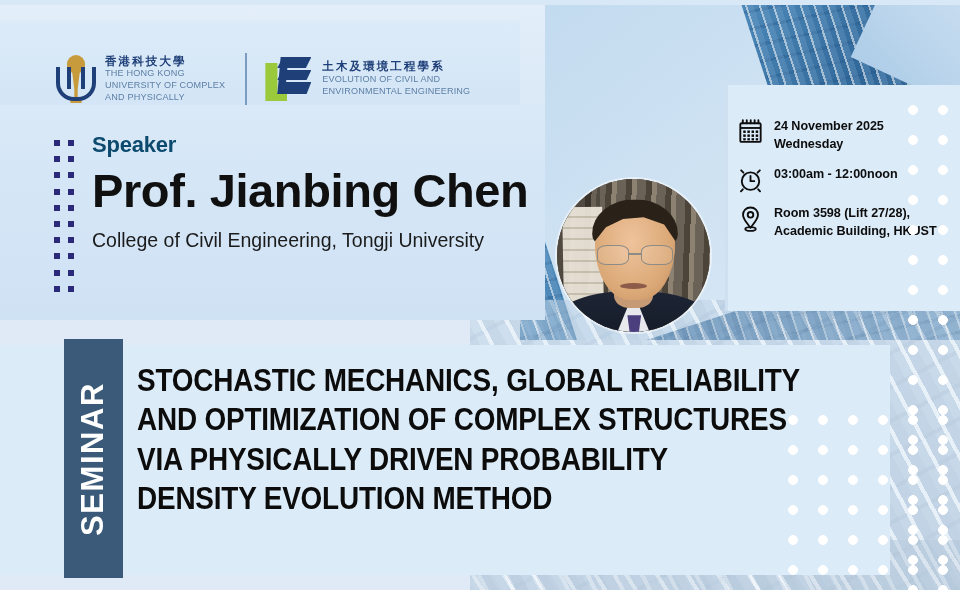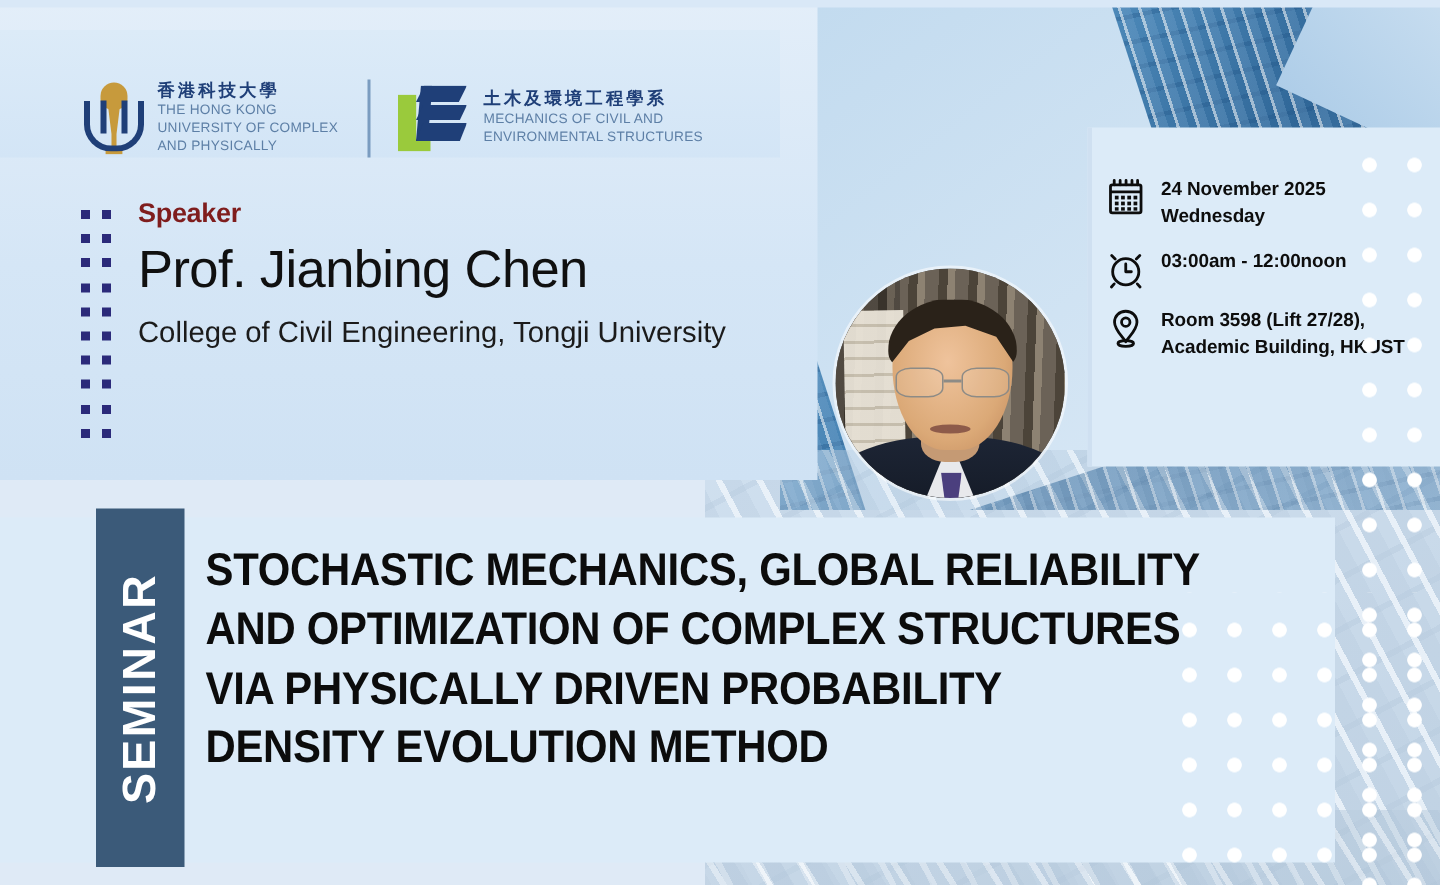--- a/index.html
+++ b/index.html
@@ -163,25 +163,25 @@
     width: 28px; height: 162px;
     display: grid;
     grid-template-columns: repeat(2, 14px);
     grid-template-rows: repeat(10, 16.2px);
   }
   .dot-grid-left i { width: 6px; height: 6px; background: #2b2a7a; display:block; }
 
   
   .speaker-block { position: absolute; left: 92px; top: 132px; width: 450px; }
   .speaker-label {
-    font-size: 18px; font-weight: 700; color: #7f1d1d; letter-spacing: -0.2px;
+    font-size: 22px; font-weight: 700; color: #0c4a6e; letter-spacing: -0.2px;
     line-height: 1.15;
   }
   .speaker-name {
-    font-size: 35px; font-weight: 400; color: #101010;
+    font-size: 47px; font-weight: 700; color: #101010;
     letter-spacing: -0.4px; margin-top: 8px; line-height: 1.1;
     white-space: nowrap;
   }
   .speaker-affil {
     font-size: 19.5px; color: #1b1b1b; margin-top: 12px; line-height: 1.2;
     white-space: nowrap;
   }
 
   
   .photo-circle {
@@ -364,22 +364,22 @@
       <div class="logo-cee">
         <div class="cee-mark">
           <div class="green"></div>
           <div class="navy-left"></div>
           <div class="navy-top"></div>
           <div class="navy-mid"></div>
           <div class="navy-bot"></div>
         </div>
         <div>
           <div class="logo-text-cn">土木及環境工程學系</div>
-          <div class="logo-text-en">MECHANICS OF CIVIL AND</div>
-          <div class="logo-text-en">ENVIRONMENTAL STRUCTURES</div>
+          <div class="logo-text-en">EVOLUTION OF CIVIL AND</div>
+          <div class="logo-text-en">ENVIRONMENTAL ENGINEERING</div>
         </div>
       </div>
 
     </div>
   </div>
 
   <div class="dot-grid-left">
     <i></i>
       <i></i>
       <i></i>

